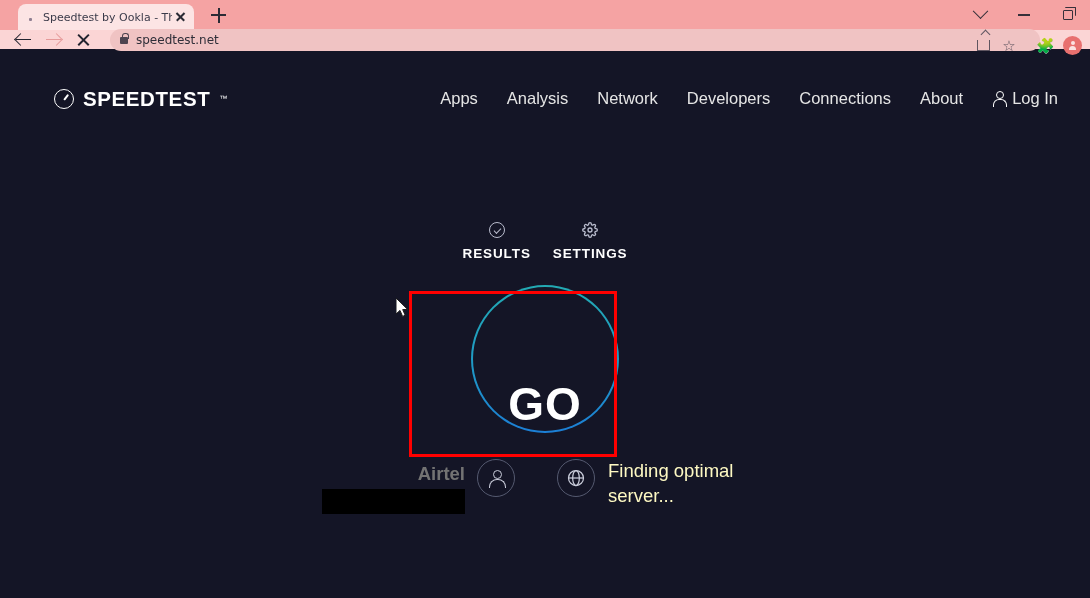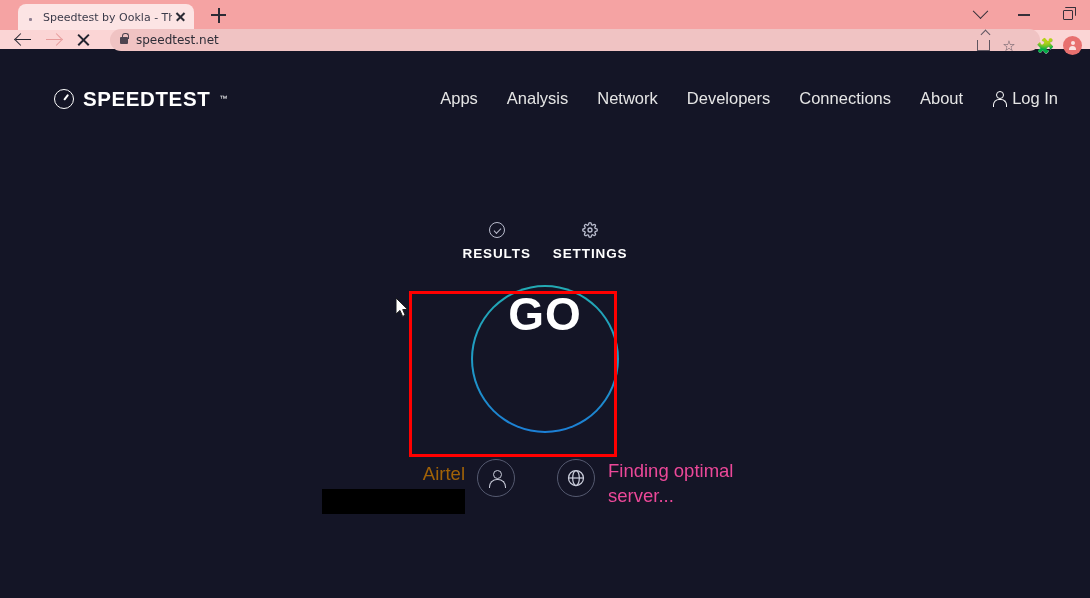--- a/index.html
+++ b/index.html
@@ -193,57 +193,57 @@
   
   .go-wrap {
     margin-top:24px; display:flex; justify-content:center; position:relative;
   }
   .go-circle {
     width:148px; height:148px; border-radius:50%;
     background:
       linear-gradient(#141526,#141526) padding-box,
       linear-gradient(180deg,#23aab3 0%,#1f9bc4 50%,#1c7fd6 100%) border-box;
     border:2px solid transparent;
-    display:flex; align-items:flex-start; justify-content:center;
+    display:flex; align-items:flex-end; justify-content:center;
   }
   .go-text {
     color:#ffffff; font-size:46px; font-weight:bold; letter-spacing:1px;
   }
   .redbox {
     position:absolute; left:409px; top:291px; width:208px; height:166px;
     border:3px solid #ff0000; pointer-events:none;
   }
 
   
   .info-row {
     margin-top:22px; display:flex; justify-content:center; align-items:flex-start; gap:0;
   }
   .isp-block {
     display:flex; align-items:flex-start; gap:12px;
   }
   .isp-text { text-align:right; padding-top:8px; }
-  .isp-name { color:#a16207; font-size:18.5px; line-height:1.2; }
+  .isp-name { color:#737373; font-size:18.5px; line-height:1.2;font-weight:bold; }
   .redaction {
     display:block; width:143px; height:25px; background:#000000; margin-top:4px; margin-left:auto;
   }
   .circ-ic {
     width:38px; height:38px; border-radius:50%; border:1.3px solid #555a70;
     display:flex; align-items:center; justify-content:center; flex:0 0 38px; margin-top:4px;
   }
   .person-big { width:16px; height:17px; position:relative; }
   .person-big::before {
     content:""; position:absolute; left:4.5px; top:0; width:7px; height:7px;
     border:1.4px solid #c9ccda; border-radius:50%;
   }
   .person-big::after {
     content:""; position:absolute; left:0.5px; top:9.5px; width:15px; height:8px;
     border:1.4px solid #c9ccda; border-bottom:none; border-radius:8px 8px 0 0;
   }
   .server-block { display:flex; align-items:flex-start; gap:13px; margin-left:42px; }
-  .server-text { color:#ec4899; font-size:18.5px; line-height:1.35; max-width:160px; padding-top:4px; }
+  .server-text { color:#fef9c3; font-size:18.5px; line-height:1.35; max-width:160px; padding-top:4px; }
 
   .connections {
     margin-top:24px; text-align:center;
   }
   .conn-label { color:#9aa0b8; font-size:14.5px; }
   .conn-circle {
     width:38px; height:38px; border-radius:50%; border:1.3px solid #555a70;
     margin:8px auto 0;
   }
 

